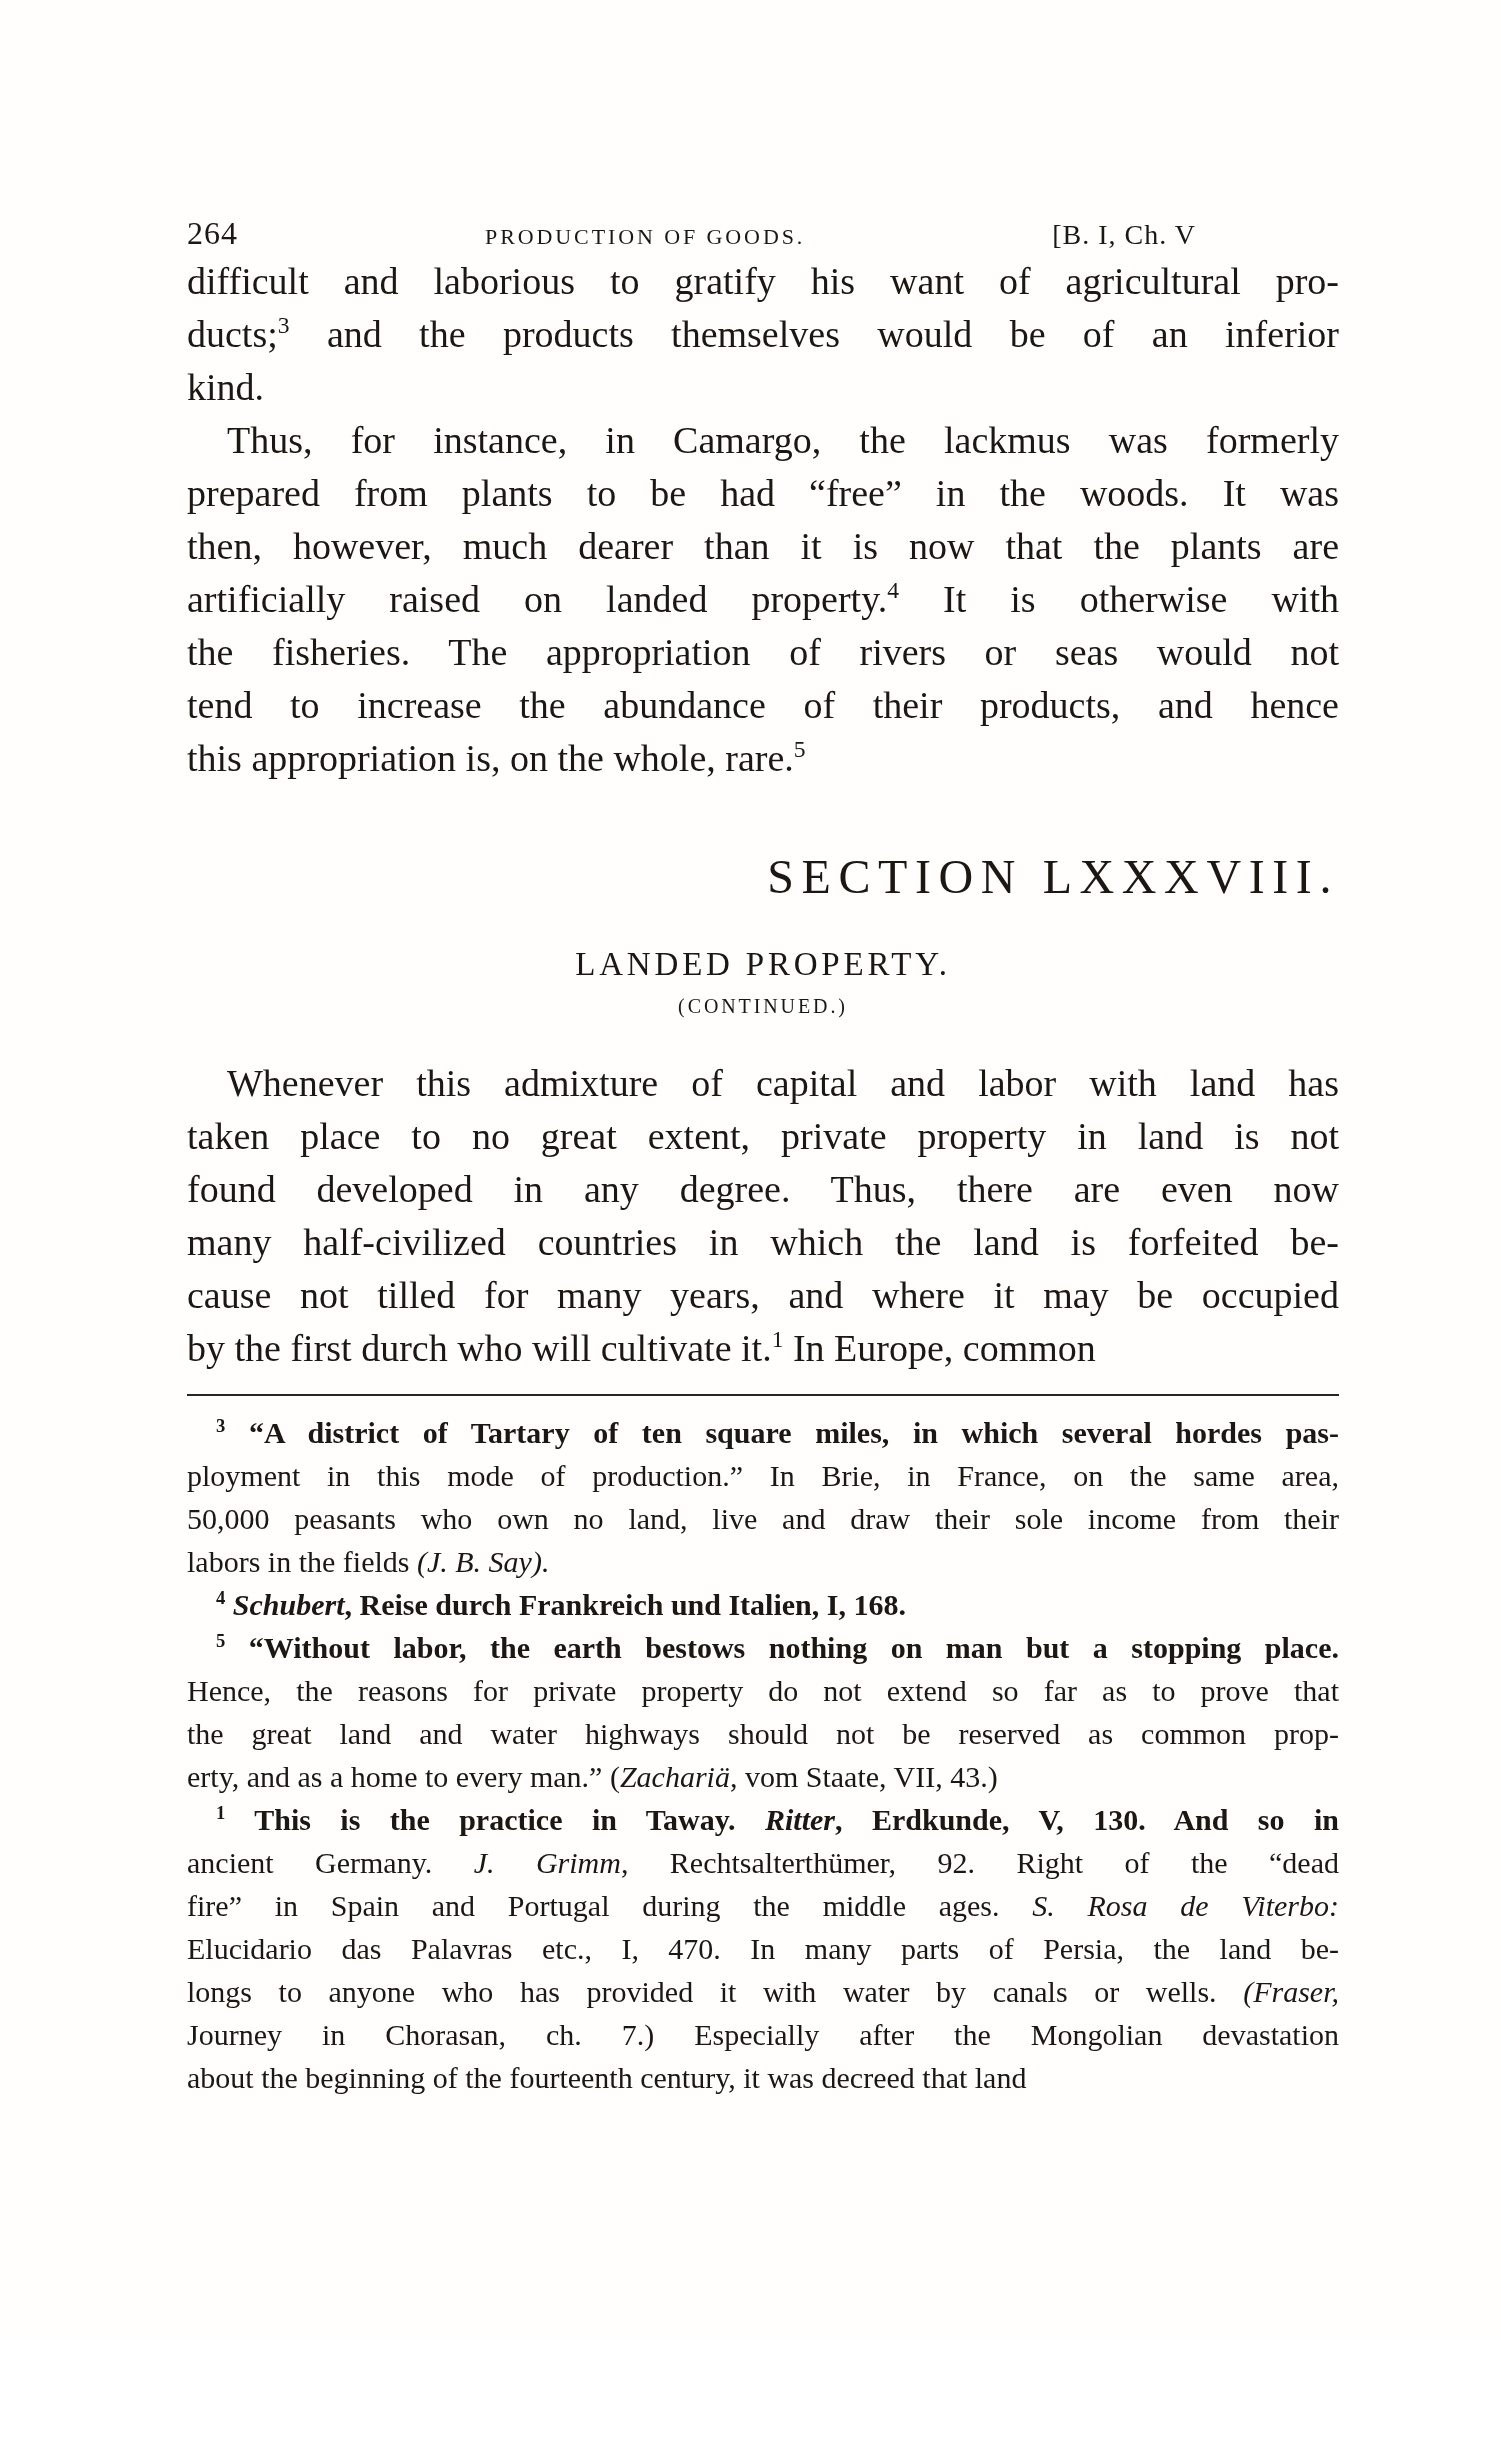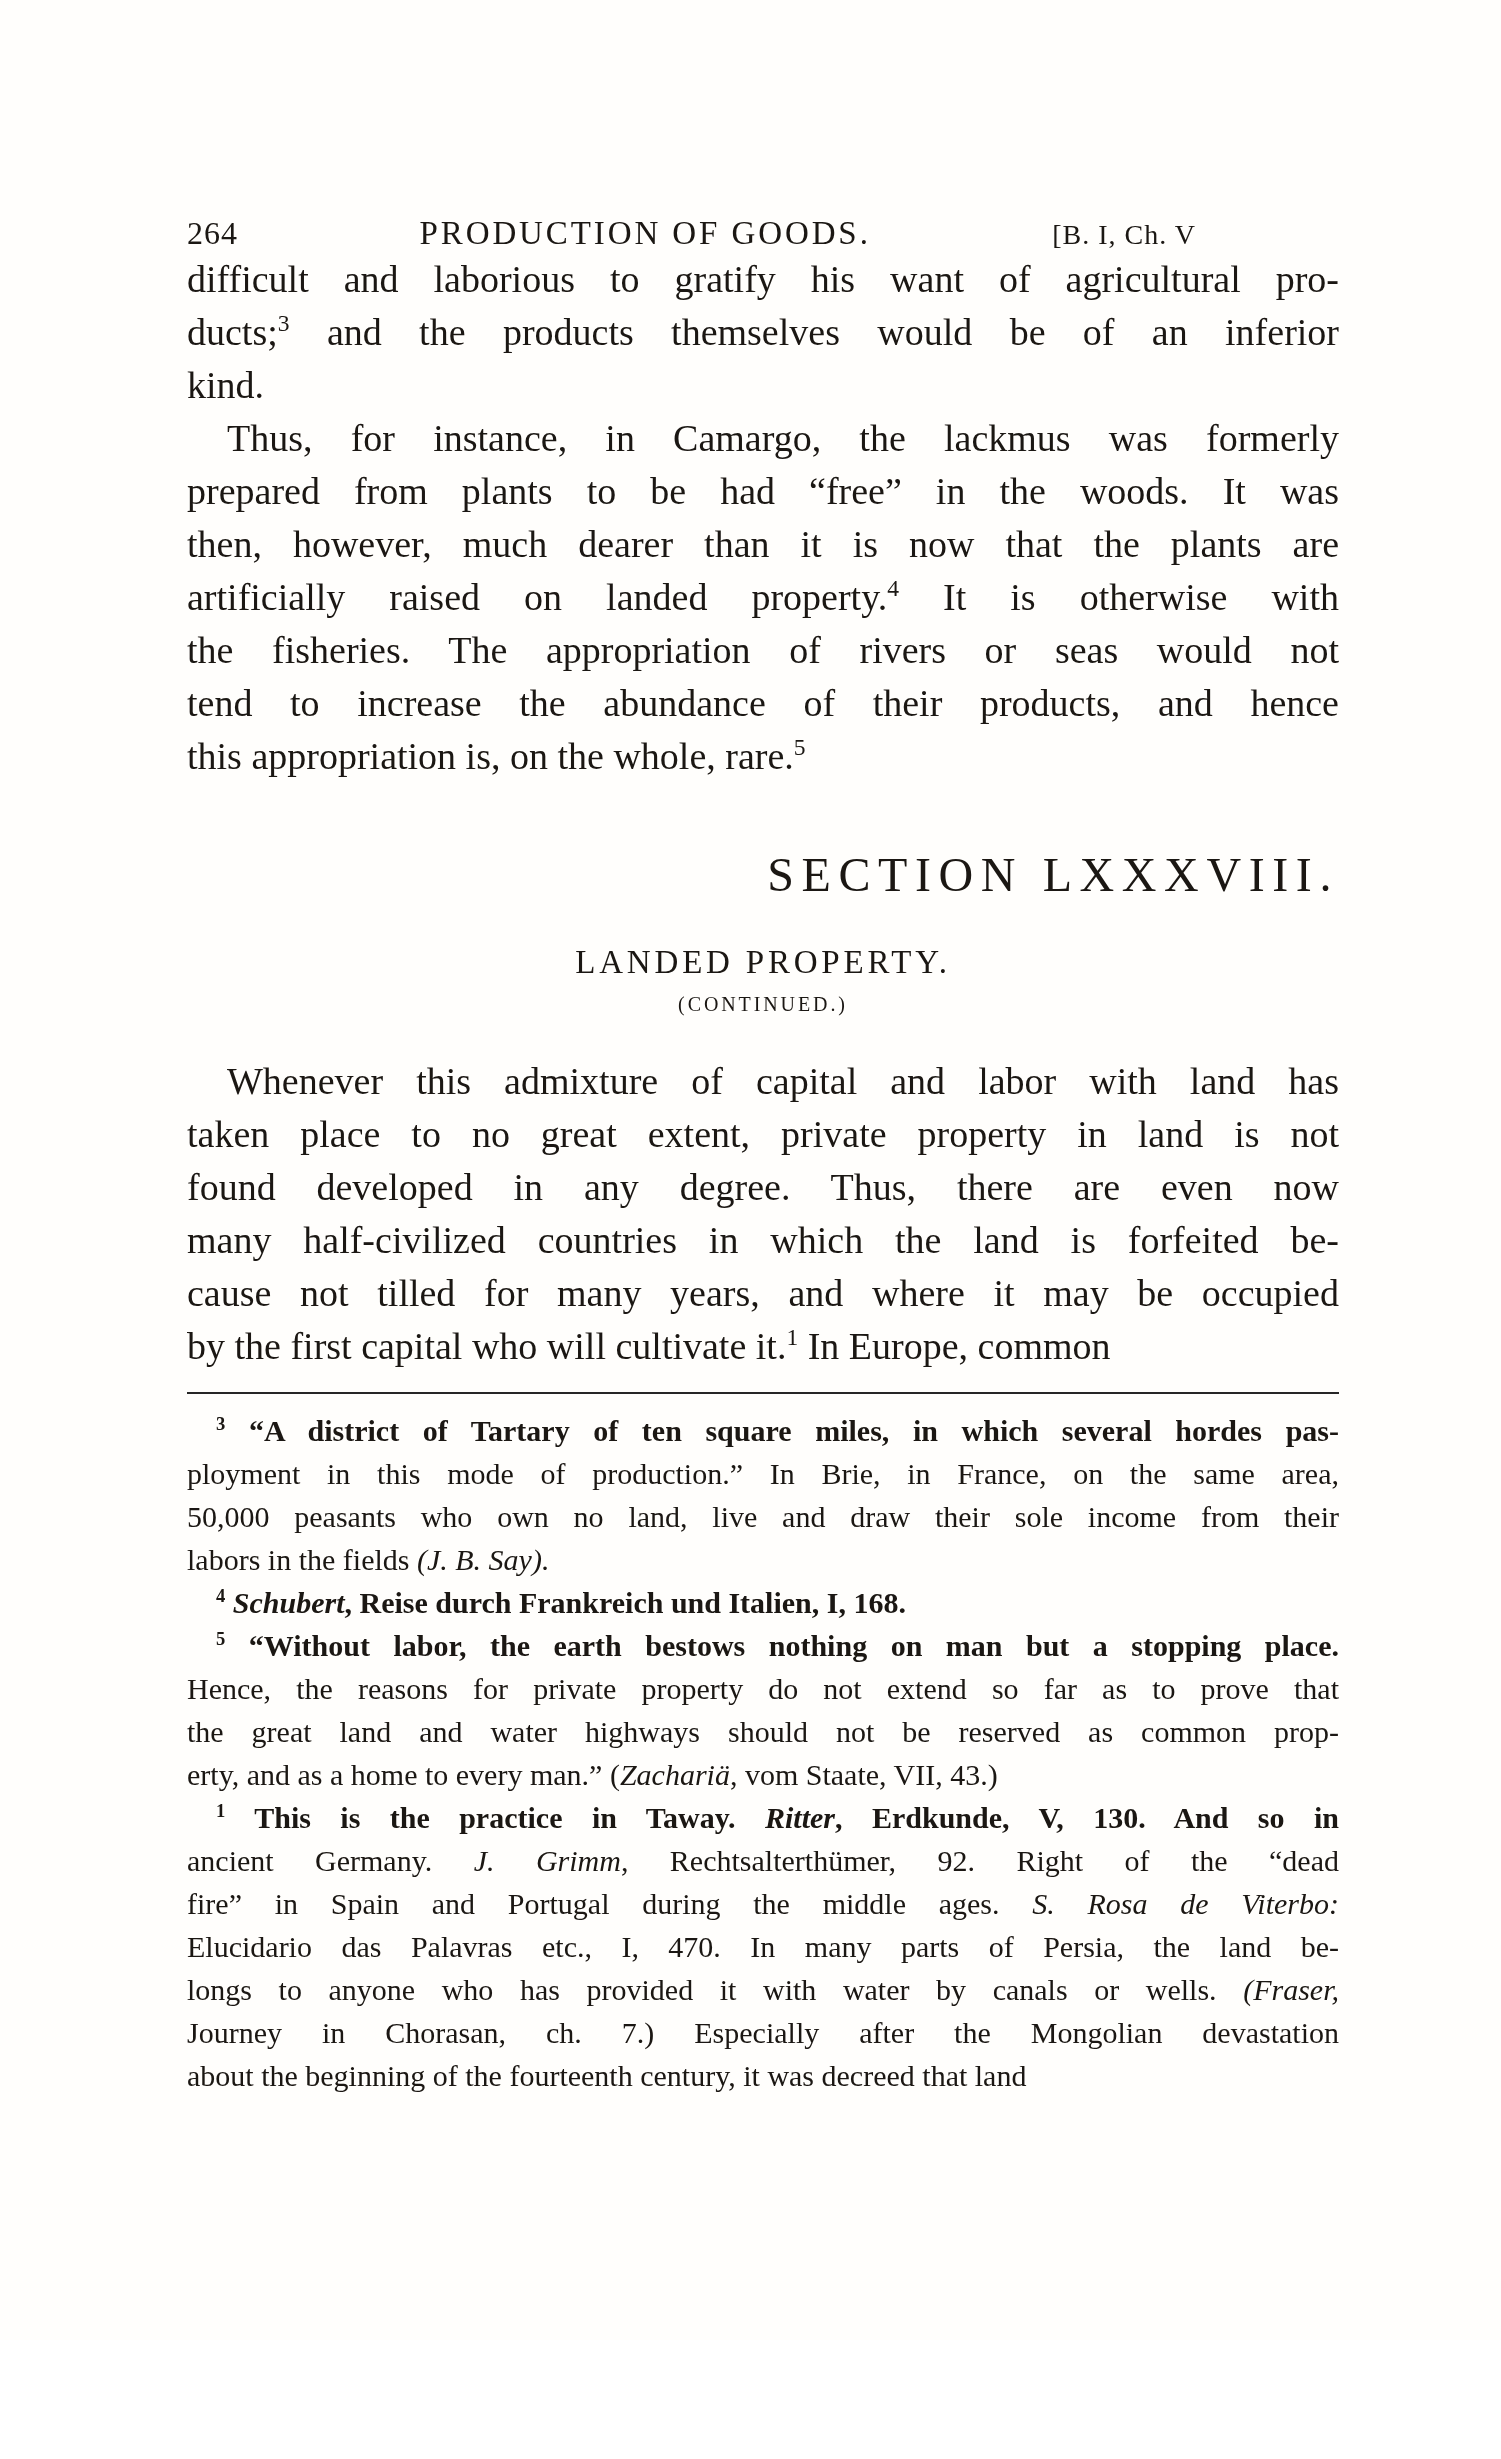--- a/index.html
+++ b/index.html
@@ -15,21 +15,21 @@
     overflow: hidden;
   }
   .running-head {
     display: flex;
     justify-content: space-between;
     align-items: baseline;
     padding-right: 143px;
     line-height: 36px;
   }
   .running-head .pageno { font-size: 32px; letter-spacing: 1px; }
-  .running-head .rtitle { font-size: 33px; letter-spacing: 2.9px; }
+  .running-head .rtitle { font-size: 22px; letter-spacing: 2.9px; }
   .running-head .chref  { font-size: 28px; letter-spacing: 1px; }
 
   .bodytext { font-size: 38px; line-height: 53px; }
   .line { text-align: justify; text-align-last: justify; }
   .line.last { text-align-last: left; }
   .para .line.first { text-indent: 40px; }
   .para.noindent .line.first { text-indent: 0; }
 
   .sec-head { text-align: right; font-size: 48px; line-height: 50px; letter-spacing: 7.6px; margin-top: 67px; font-weight: normal; }
   .sec-sub  { text-align: center; font-size: 33px; line-height: 40px; letter-spacing: 3.8px; margin-top: 42px; font-weight: normal; }
@@ -73,21 +73,21 @@
     <h2 class="sec-head">SECTION LXXXVIII.</h2>
     <h3 class="sec-sub">LANDED PROPERTY.</h3>
     <div class="sec-cont">(CONTINUED.)</div>
 
     <div class="para after-head">
         <div class="line first"><span class="">Whenever this admixture of capital and labor with land has</span></div>
         <div class="line"><span class="">taken place to no great extent, private property in land is not</span></div>
         <div class="line"><span class="">found developed in any degree.  Thus, there are even now</span></div>
         <div class="line"><span class="">many half-civilized countries in which the land is forfeited be-</span></div>
         <div class="line"><span class="">cause not tilled for many years, and where it may be occupied</span></div>
-        <div class="line last"><span class="">by the first capital who will cultivate it.</span><span class="sup">1</span><span class="">  In Europe, common</span></div>
+        <div class="line last"><span class="">by the first durch who will cultivate it.</span><span class="sup">1</span><span class="">  In Europe, common</span></div>
       </div>
   </section>
 
   <hr class="fn-rule">
 
   <section class="footnotes">
     <div class="fn">
         <div class="line first"><span class="sup">3</span><span class=""> “A district of Tartary of ten square miles, in which several hordes pas-</span></div>
         <div class="line"><span class="">ployment in this mode of production.”  In Brie, in France, on the same area,</span></div>
         <div class="line"><span class="">50,000 peasants who own no land, live and draw their sole income from their</span></div>

